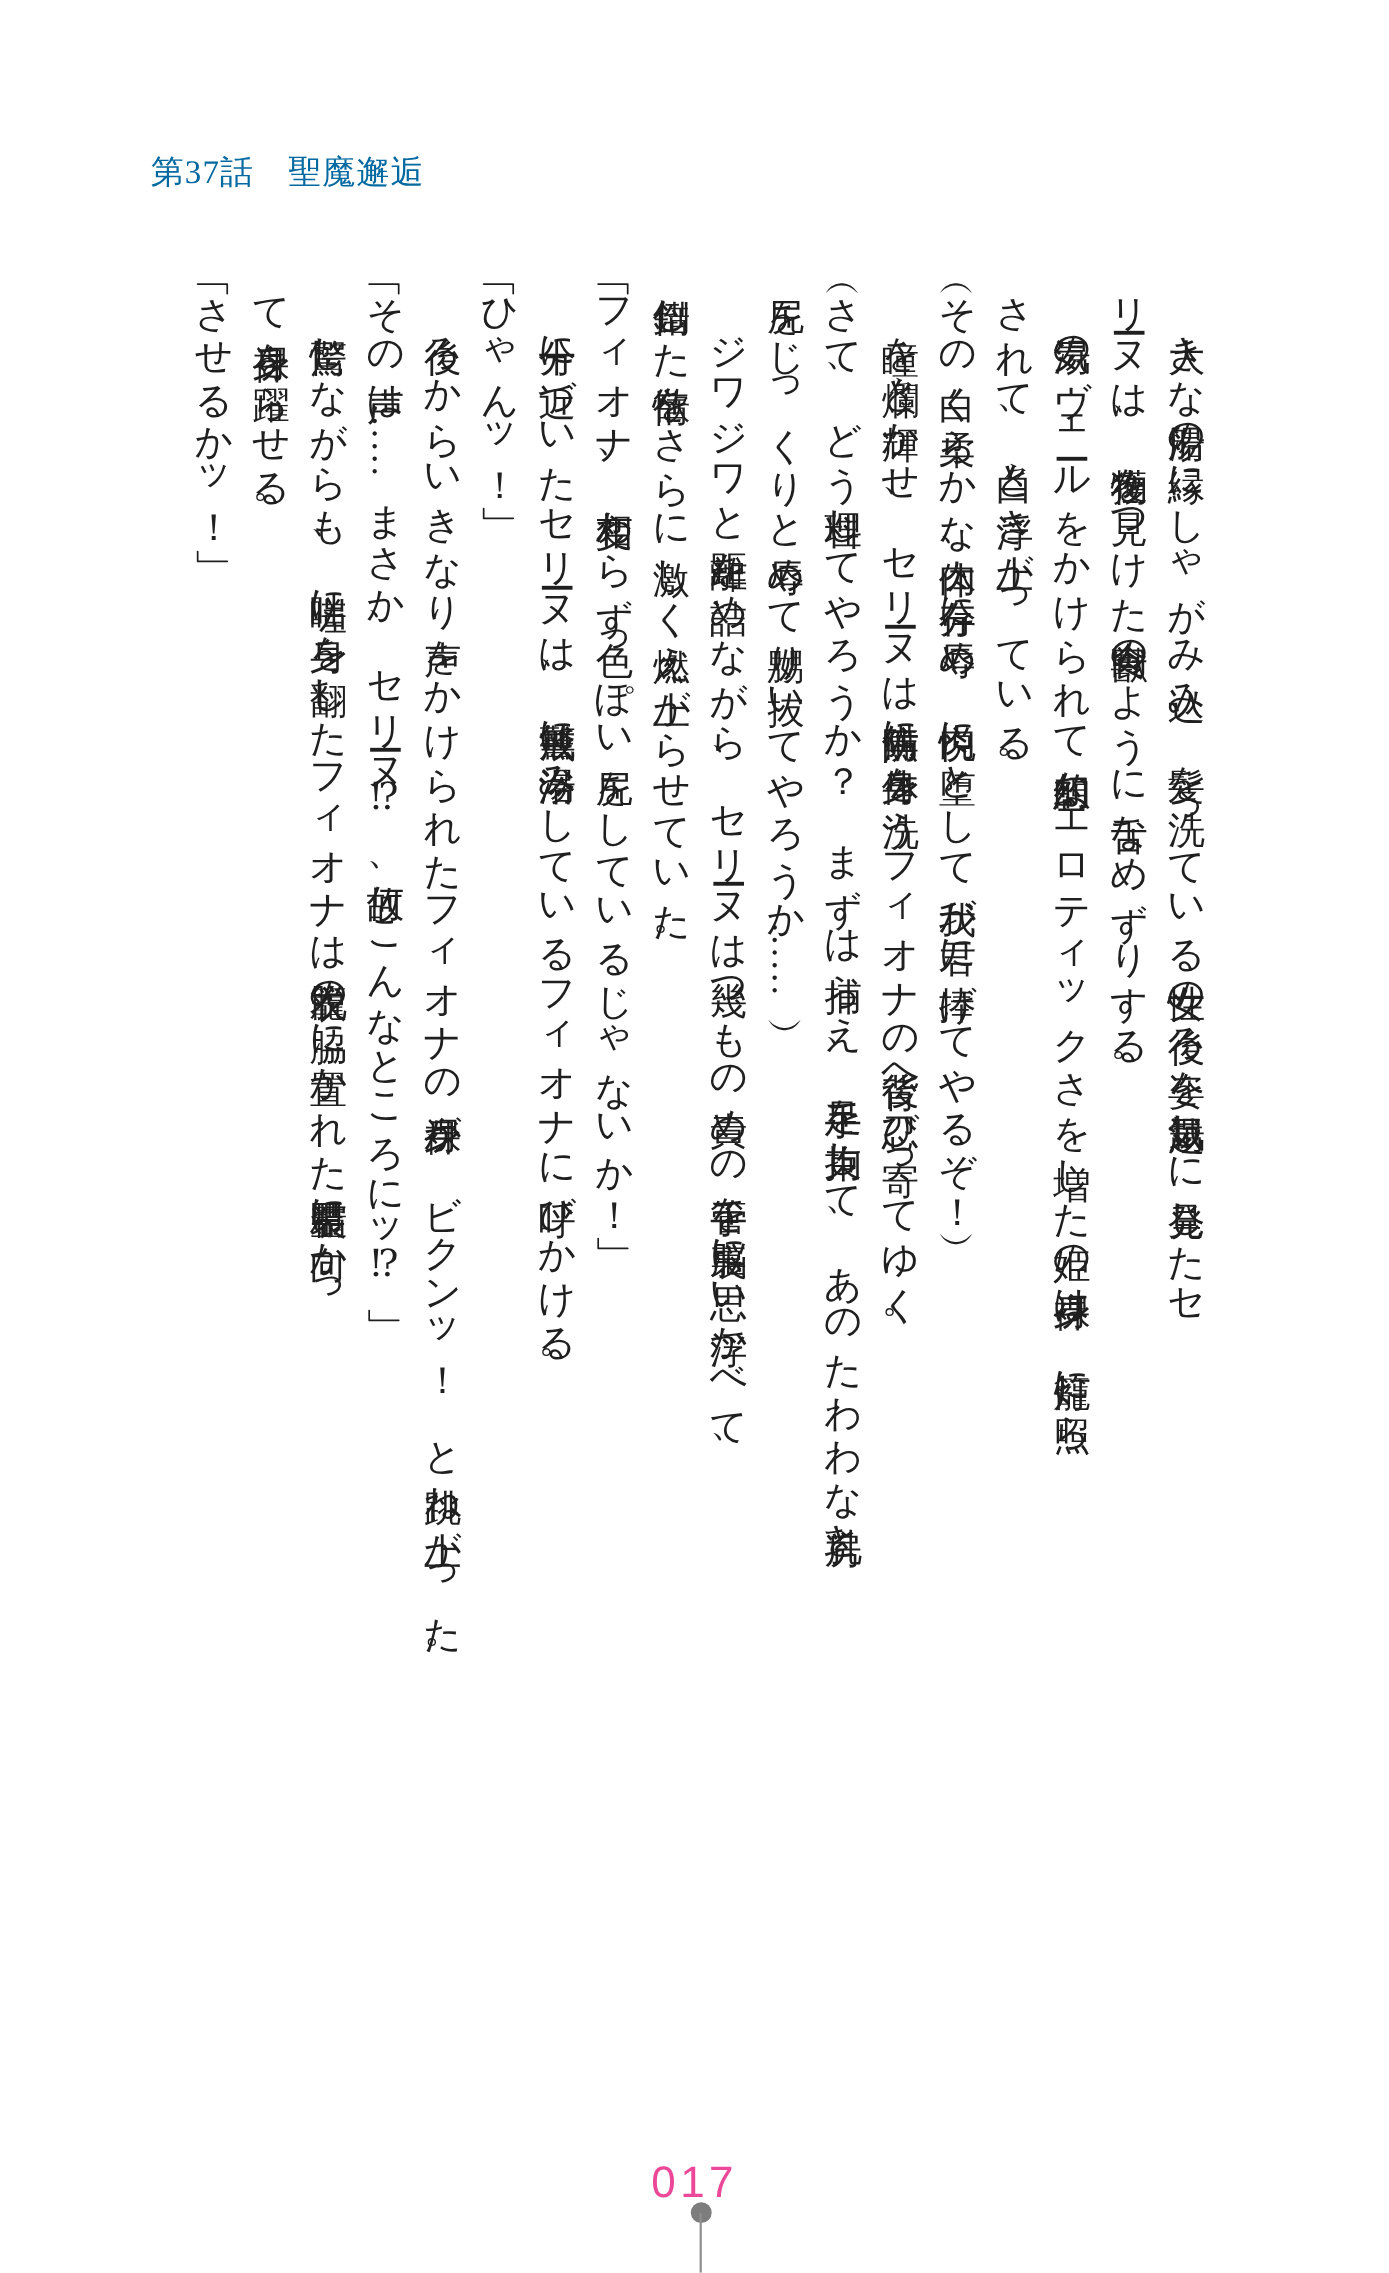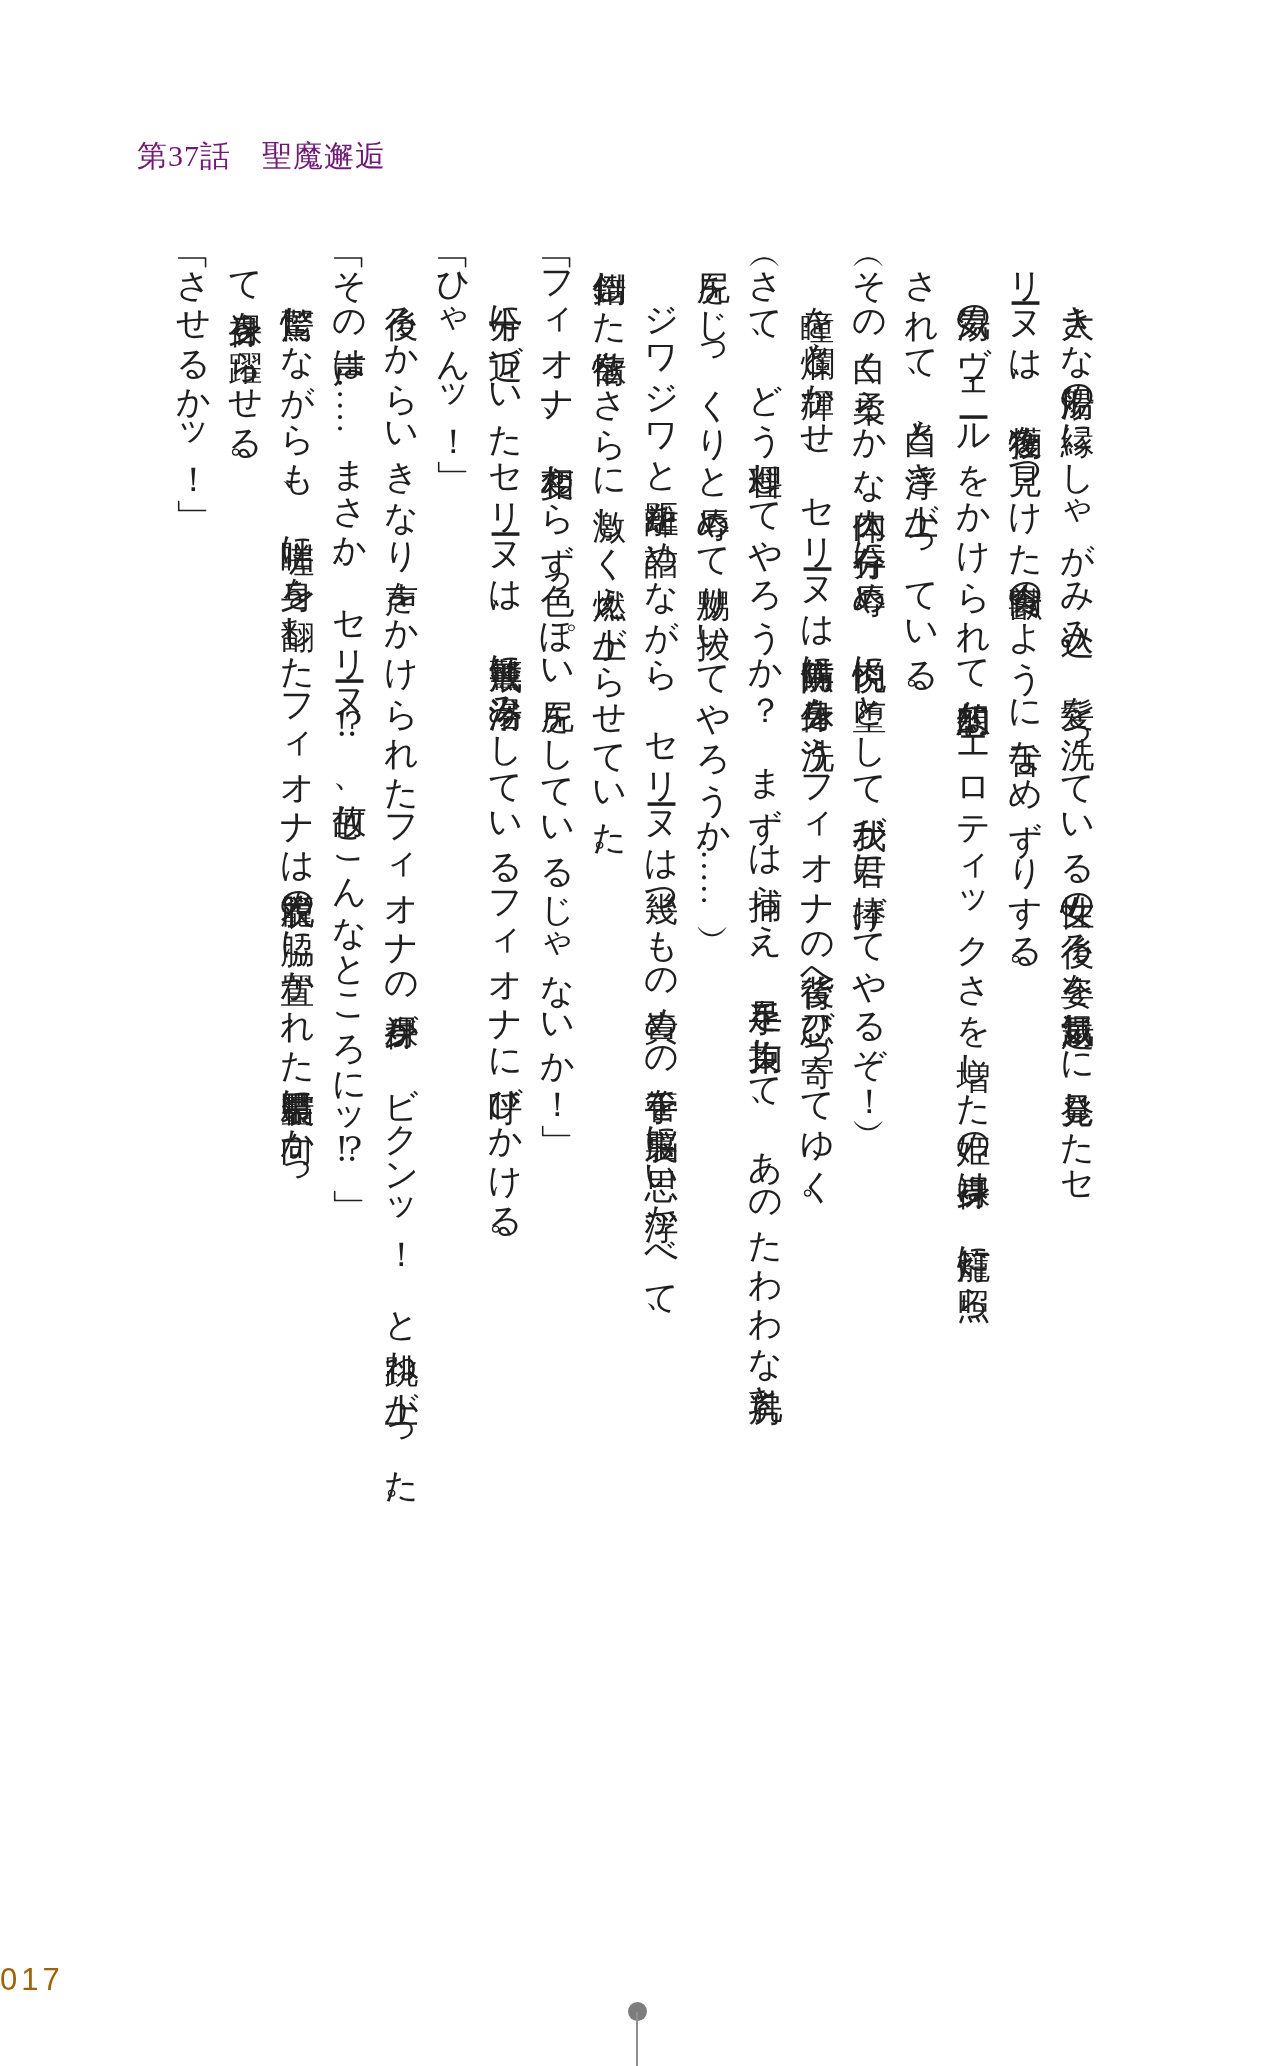--- a/index.html
+++ b/index.html
@@ -14,21 +14,21 @@
     overflow: hidden;
     font-family: "Liberation Serif", "DejaVu Serif", serif;
     color: #1f1f1f;
   }
   .chapter-header {
     position: absolute;
     left: 137px;
     top: 136px;
     font-size: 30px;
     letter-spacing: 1px;
-    color: #701a75;
+    color: #0369a1;
     white-space: pre;
   }
   .text-block {
     position: absolute;
     top: 247px;
     right: 160px;
     height: 1392px;
     writing-mode: vertical-rl;
     text-orientation: mixed;
     font-size: 34px;
@@ -37,24 +37,24 @@
     color: #1f1f1f;
   }
   .text-line {
     white-space: pre;
   }
   .page-number {
     position: absolute;
     left: 0;
     right: 0;
     top: 1962px;
-    text-align: left;
-    font-size: 31px;
+    text-align: center;
+    font-size: 40px;
     letter-spacing: 4px;
-    color: #a16207;
+    color: #ec4899;
     font-family: "Liberation Sans", "DejaVu Sans", sans-serif;
     font-weight: normal;
   }
   .footer-dot {
     position: absolute;
     left: 628px;
     top: 2002px;
     width: 19px;
     height: 19px;
     border-radius: 50%;

